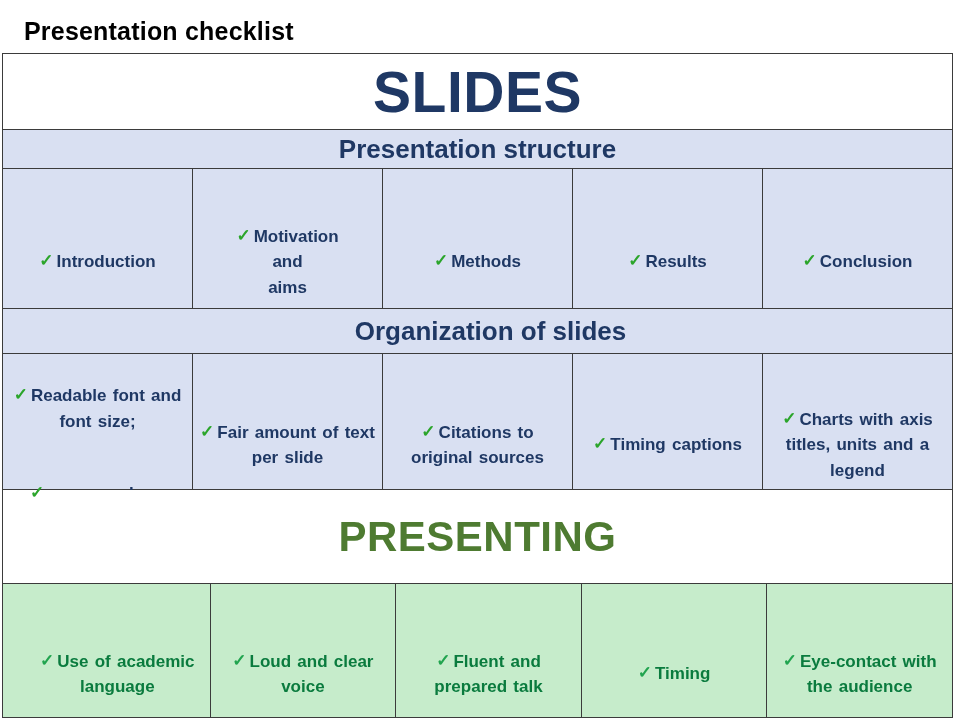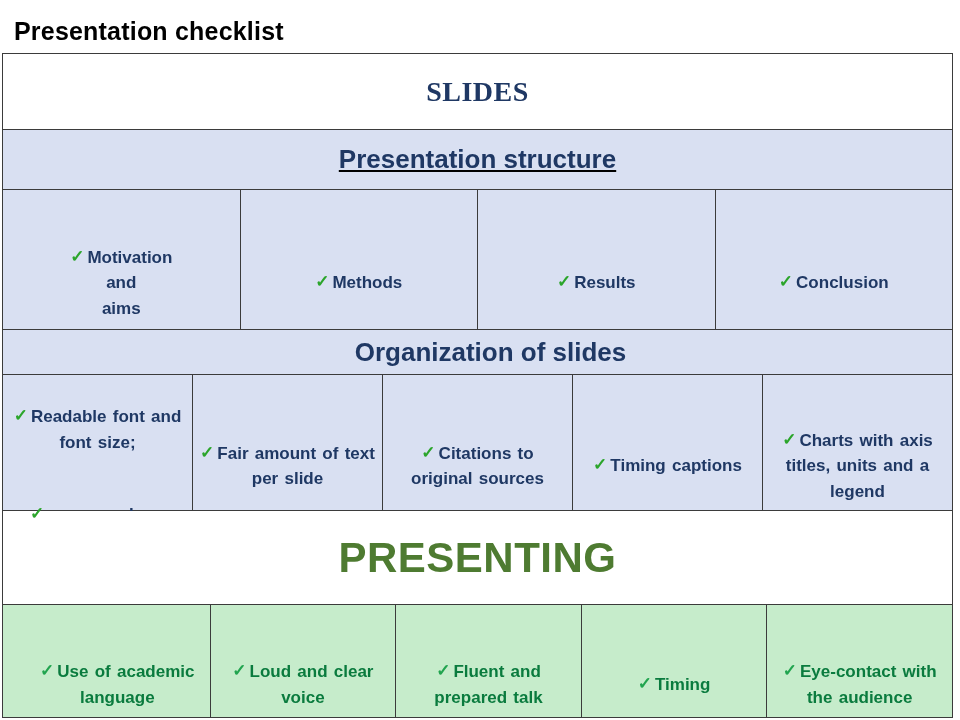--- a/index.html
+++ b/index.html
@@ -6,21 +6,21 @@
   .slide {
     position: relative;
     width: 960px;
     height: 720px;
     background: #ffffff;
     font-family: "Liberation Sans", sans-serif;
     overflow: hidden;
   }
   .page-title {
     position: absolute;
-    left: 14px;
+    left: 24px;
     top: 17px;
     font-size: 25px;
     font-weight: bold;
     color: #000000;
     letter-spacing: 0.2px;
   }
   .checklist-table {
     position: absolute;
     left: 2px;
     top: 53px;
@@ -39,33 +39,32 @@
     border-bottom: 1.5px solid var(--border, #3b3b3b);
   }
   .row:last-child { border-bottom: none; }
   .banner-row {
     align-items: center;
     justify-content: center;
     text-align: center;
   }
   .row-slides { height: 76px; background: #ffffff; }
   .row-slides .banner-text {
-    font-size: 28px;
+    font-size: 57px;
     font-weight: bold;
     color: var(--navy, #1f3864);
     letter-spacing: 0.5px;
-    font-family: Liberation Serif, serif;
   }
   .section-header-row {
     align-items: center;
     justify-content: center;
     text-align: center;
     background: var(--lavender, #d9e0f2);
   }
-  .row-structure-header { height: 60px; text-decoration: underline; }
+  .row-structure-header { height: 39px; }
   .row-organization-header { height: 45px; padding-left: 26px; }
   .section-header-text {
     font-size: 26px;
     font-weight: bold;
     color: var(--navy, #1f3864);
   }
   .cells-row { flex: 0 0 auto; }
   .row-structure-cells { height: 140px; background: var(--lavender, #d9e0f2); }
   .row-organization-cells { height: 136px; background: var(--lavender, #d9e0f2); }
   .row-presenting { height: 94px; background: #ffffff; }
@@ -119,20 +118,23 @@
     <div class="row banner-row row-slides">
       <span class="banner-text">SLIDES</span>
     </div>
 
     <div class="row section-header-row row-structure-header">
       <span class="section-header-text">Presentation structure</span>
     </div>
 
     <div class="row cells-row row-structure-cells">
       <div class="cell">
+        <div class="item"><span class="check">✓</span><span class="t">Introduction</span></div>
+      </div>
+      <div class="cell">
         <div class="item"><span class="check">✓</span><span class="t">Motivation
 and
 aims</span></div>
       </div>
       <div class="cell">
         <div class="item"><span class="check">✓</span><span class="t">Methods</span></div>
       </div>
       <div class="cell">
         <div class="item"><span class="check">✓</span><span class="t">Results</span></div>
       </div>

